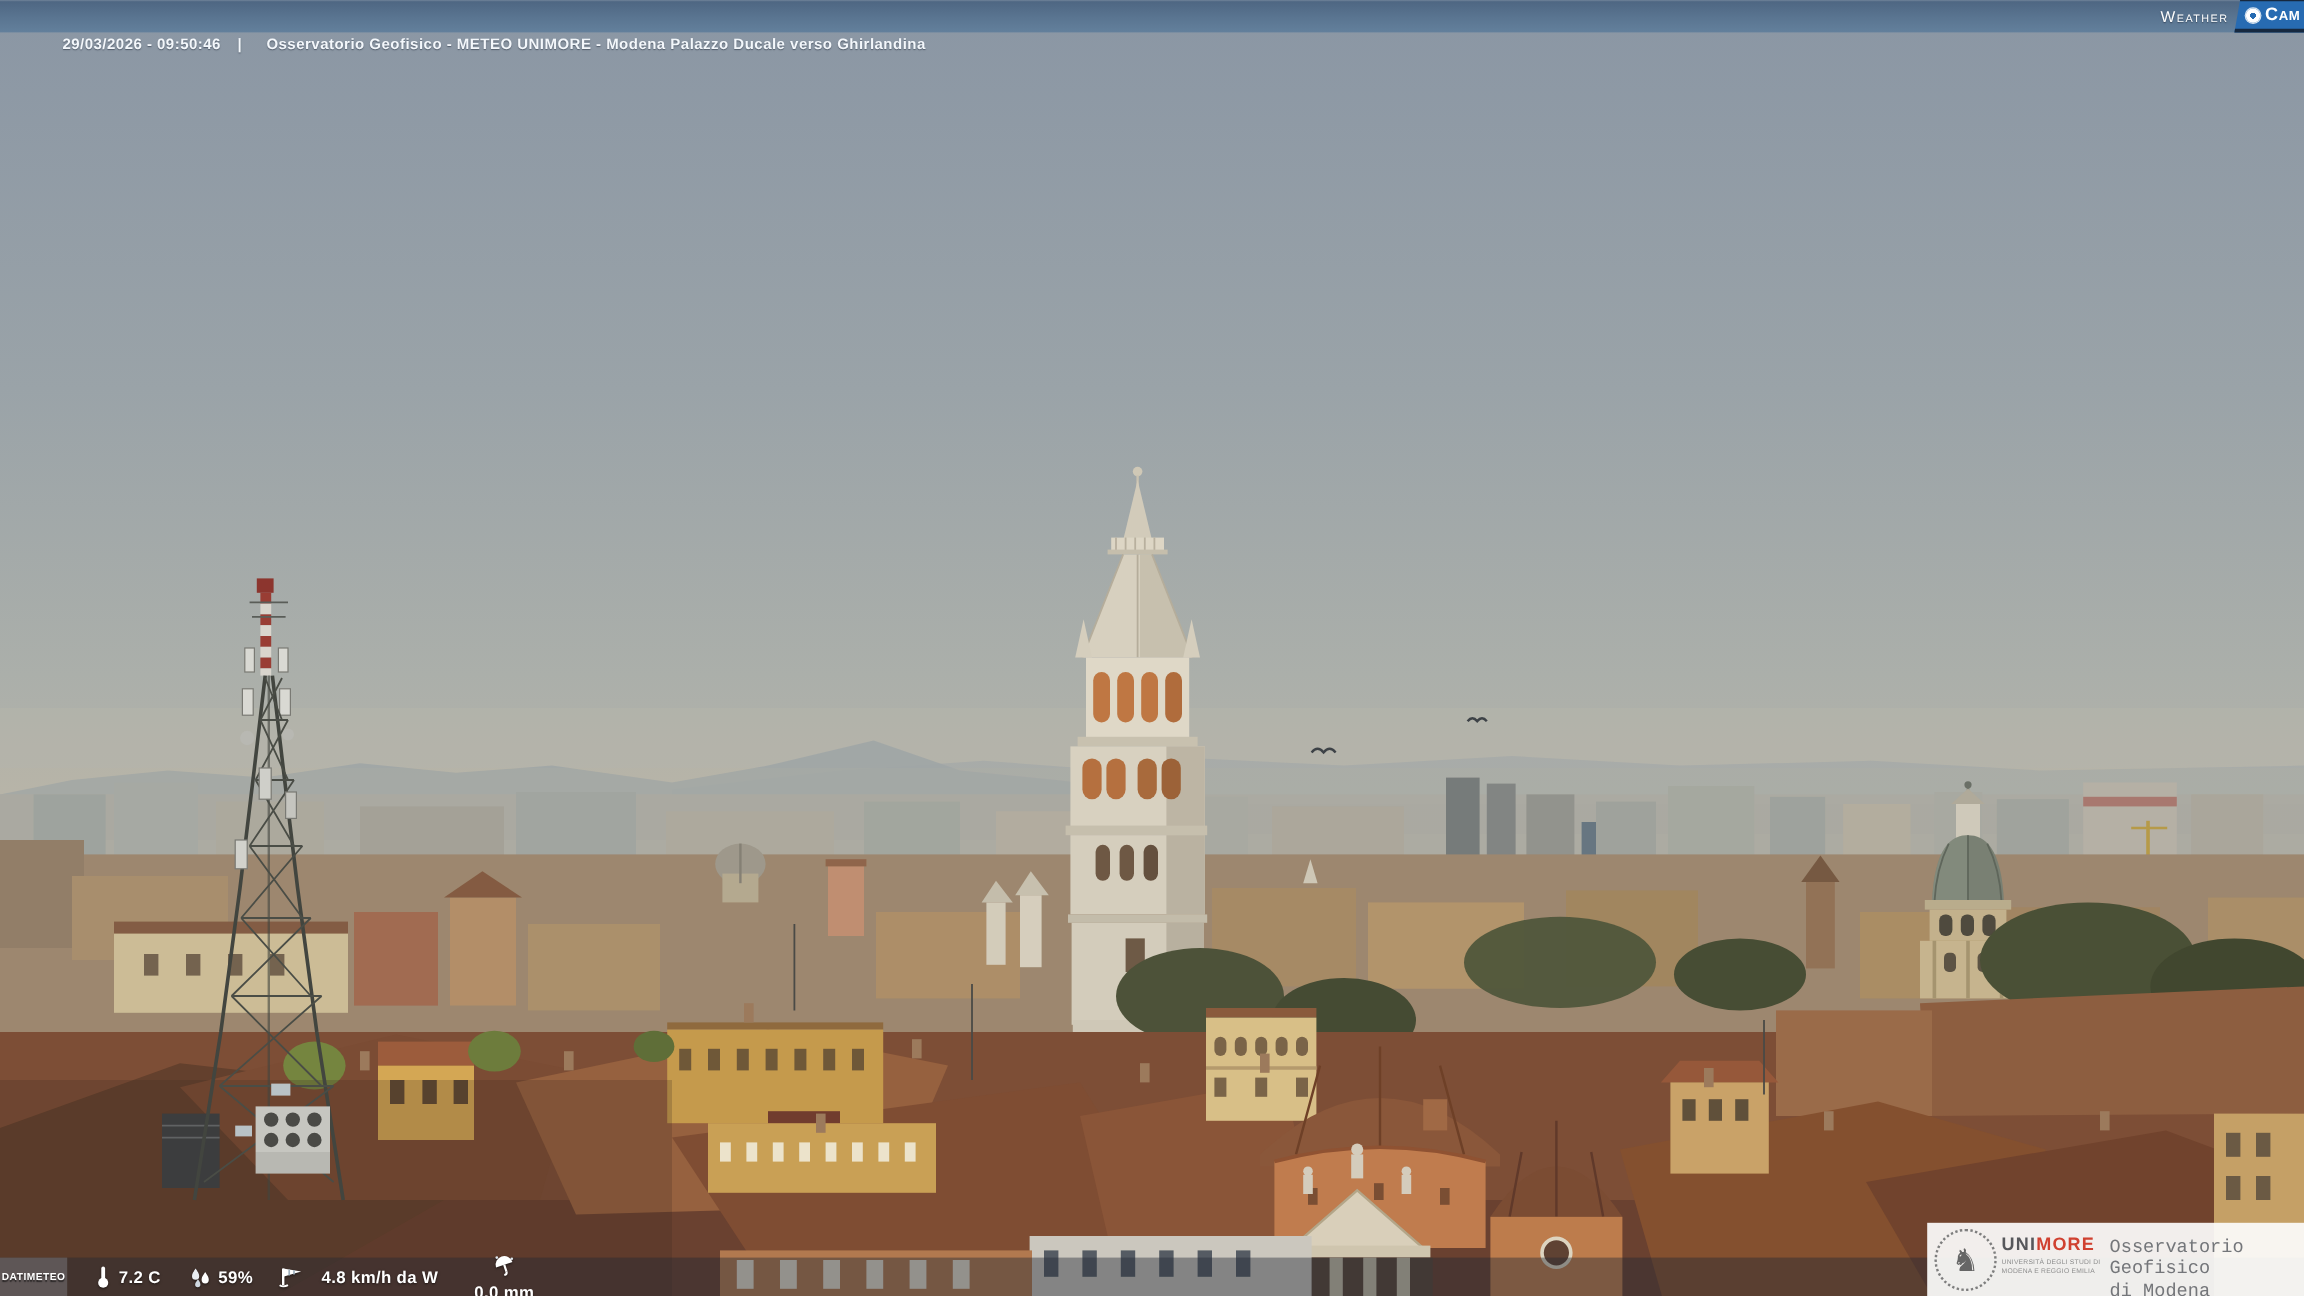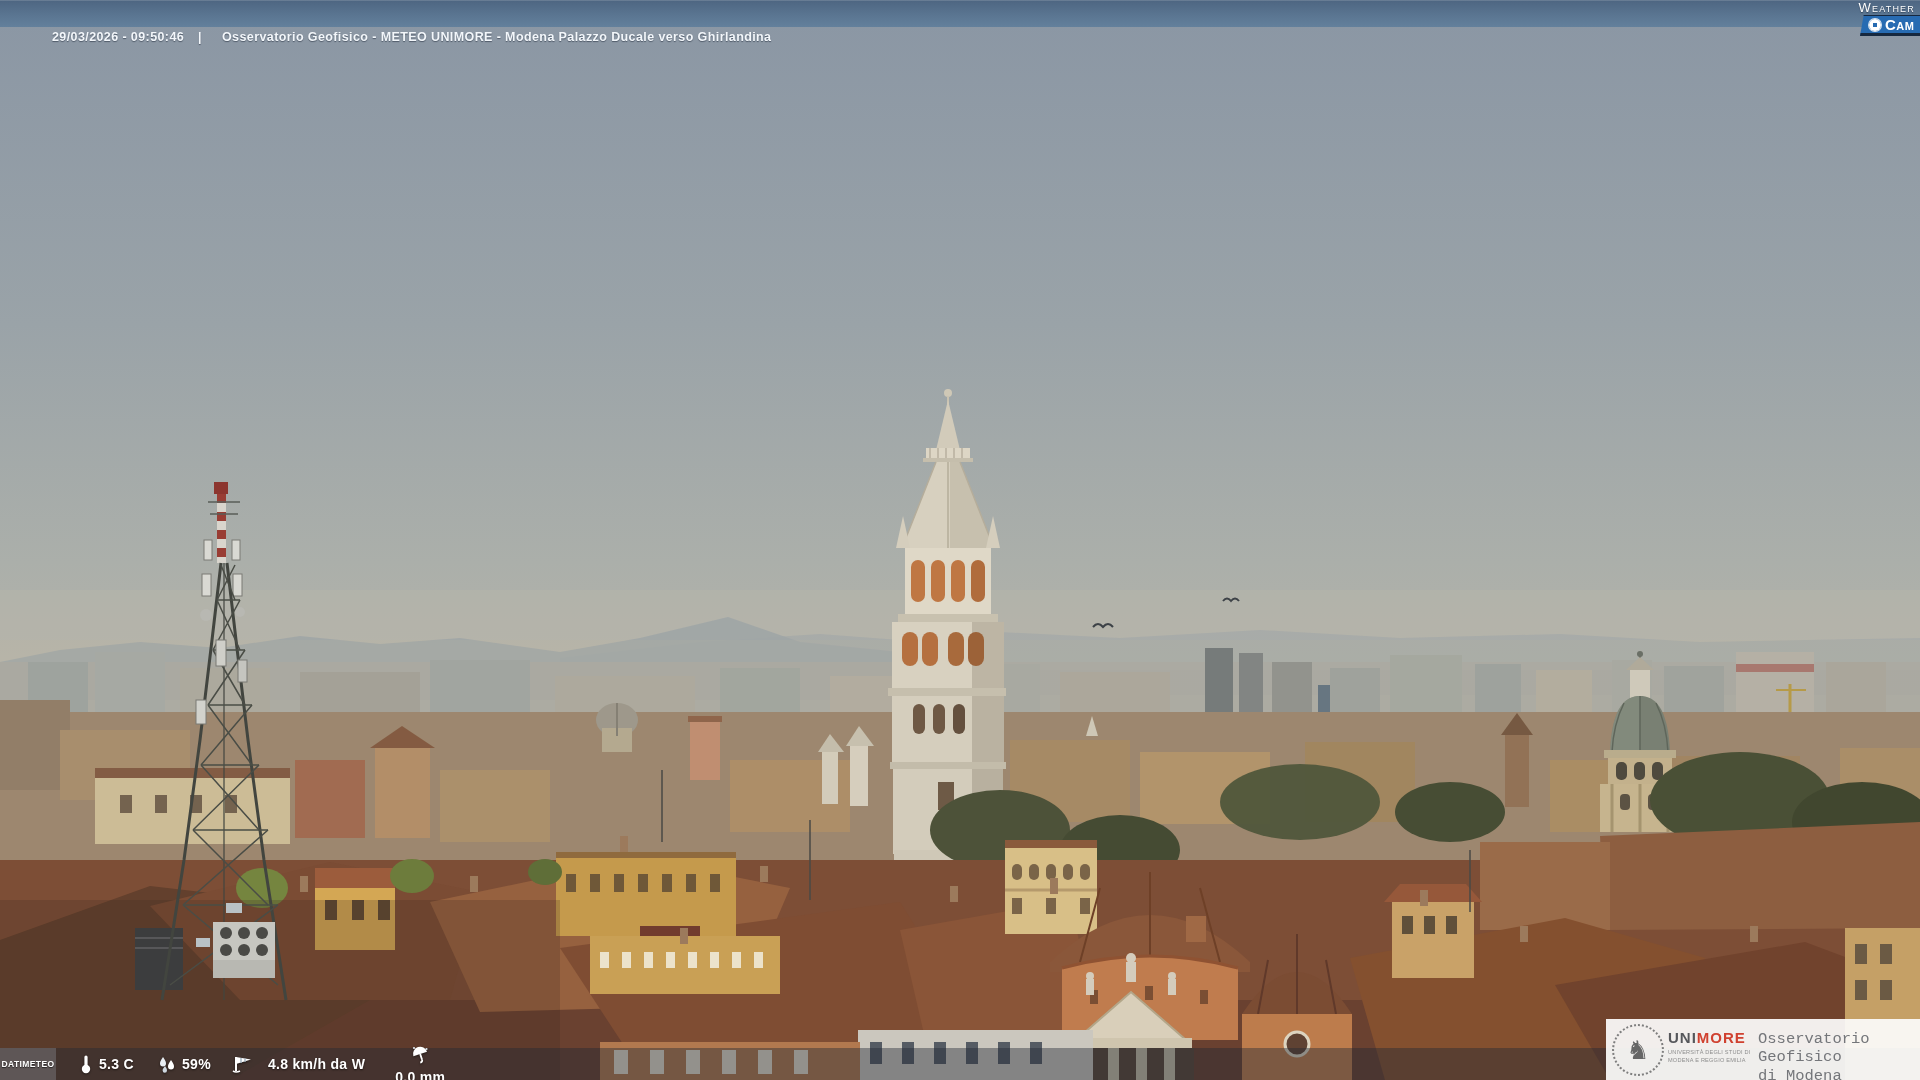--- a/index.html
+++ b/index.html
@@ -16,21 +16,21 @@
     box-shadow:0 1px 0 rgba(255,255,255,.15) inset;
   }
   .top-bar .txt{
     position:absolute;top:6px;color:#f3f7fb;font-size:12.5px;font-weight:bold;
     letter-spacing:.4px;white-space:nowrap;text-shadow:0 1px 1px rgba(20,30,45,.5);margin-top:24px;
   }
   .tb-date{left:52px;}
   .tb-sep{left:198px;}
   .tb-title{left:222px;}
 
-  .weathercam{position:absolute;right:0;top:0;height:27px;display:flex;align-items:center;flex-direction:column;}
+  .weathercam{position:absolute;right:0;top:0;height:27px;display:flex;align-items:center;}
   .wc-weather{
     color:#fff;font-variant:small-caps;font-size:13px;letter-spacing:1.2px;
     margin-right:5px;text-shadow:0 1px 1px rgba(20,30,45,.5);
   }
   .wc-badge{
     height:27px;box-sizing:border-box;background:#276bb2;
     border-top:1px solid #16283f;border-bottom:3px solid #16283f;
     display:flex;align-items:center;padding:0 6px 0 7px;
     transform:skewX(-10deg);transform-origin:bottom right;margin-right:-4px;width:62px;
   }
@@ -416,21 +416,21 @@
   <div class="dati-box">
     <span>DATI</span>
     <span>METEO</span>
   </div>
 
   <div class="reading r-temp">
     <svg width="16" height="20" viewBox="0 0 16 20">
       <line x1="8" y1="3" x2="8" y2="12" stroke="#fff" stroke-width="3.2" stroke-linecap="round"></line>
       <circle cx="8" cy="15" r="4.2" fill="#fff"></circle>
     </svg>
-    <span>5.3 C</span>
+    <span>7.2 C</span>
   </div>
 
   <div class="reading r-hum">
     <svg width="20" height="20" viewBox="0 0 20 20">
       <path d="M6 3 C8 6 9 7.5 9 9.5 A3 3 0 0 1 3 9.5 C3 7.5 4 6 6 3 Z" fill="#e8edf2"></path>
       <path d="M14 6 C16 9 17 10.5 17 12.5 A3 3 0 0 1 11 12.5 C11 10.5 12 9 14 6 Z" fill="#fff"></path>
       <path d="M8 12 C9.5 14.2 10 15.2 10 16.5 A2.2 2.2 0 0 1 5.6 16.5 C5.6 15.2 6.5 14.2 8 12 Z" fill="#cfd8e0"></path>
     </svg>
     <span>59%</span>
   </div>

